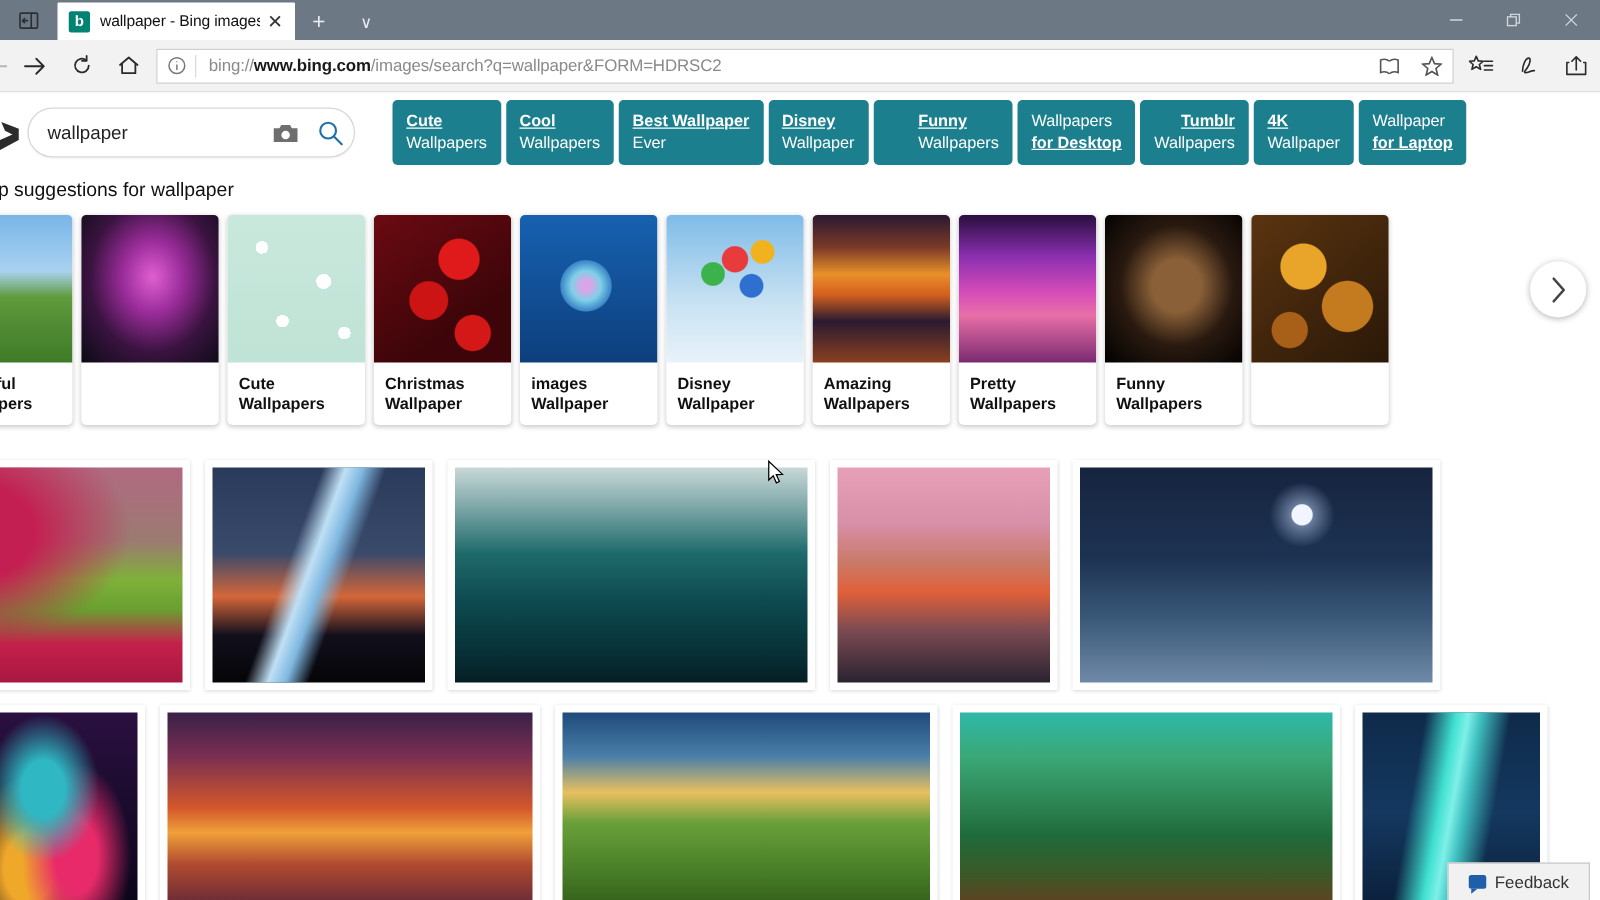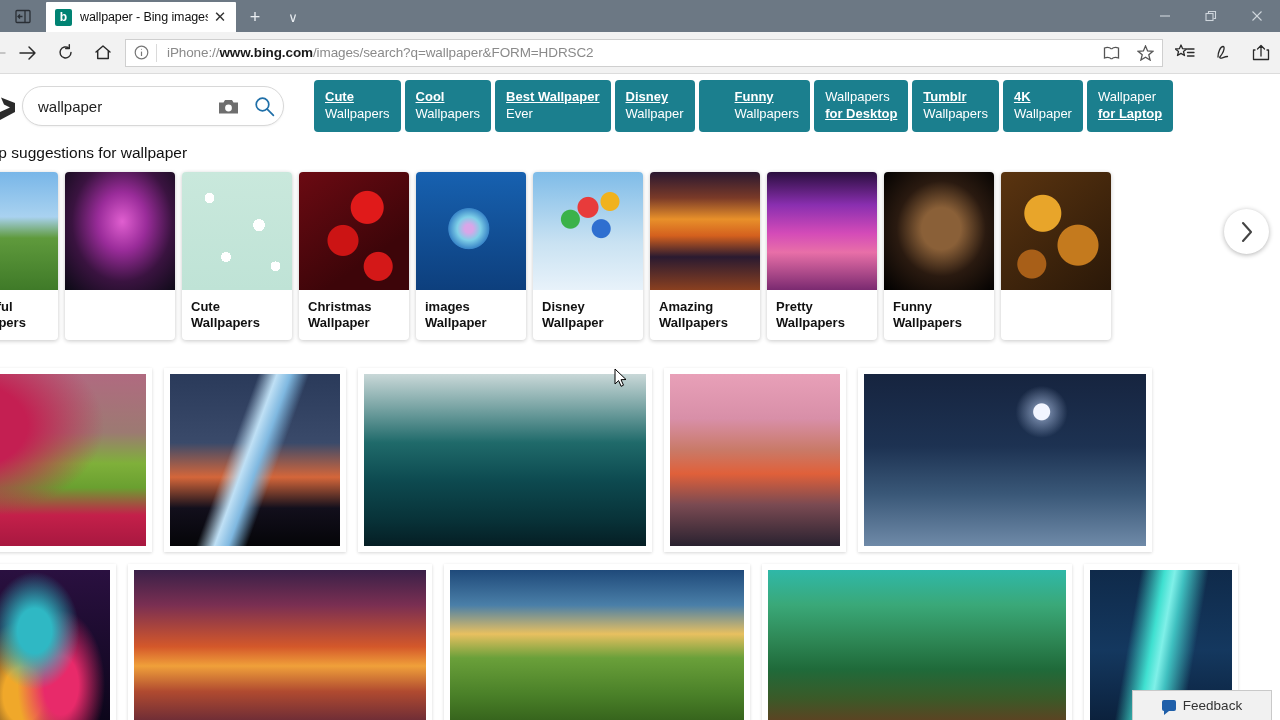--- a/index.html
+++ b/index.html
@@ -174,21 +174,21 @@
     background: #fff; box-shadow: 0 1px 3px rgba(0,0,0,.16);
     padding: 6px; flex: 0 0 auto;
   }
   .res-img { display: block; }
 
   .cursor { position: absolute; pointer-events: none; }
 
   .feedback {
     position: absolute; right: 8px; bottom: 0;
     background: #f1f1f1; border: 1px solid #c9c9c9;
-    border-bottom: none; height: 30px; width: 140px;
+    border-bottom: none; height: 30px; width: 114px;
     display: flex; align-items: center; justify-content: center;
     gap: 7px; font-size: 13.5px; color: #333;
   }
   .fb-bubble {
     width: 14px; height: 11px; background: #1f5fa9;
     border-radius: 2px; position: relative; flex: 0 0 auto;
   }
   .fb-bubble::after {
     content: ""; position: absolute; left: 2px; bottom: -4px;
     border-left: 5px solid #1f5fa9;
@@ -260,21 +260,21 @@
   <div class="urlbar">
     <div class="url-info">
       <svg width="15" height="15" viewBox="0 0 15 15">
         <circle cx="7.5" cy="7.5" r="6.3"></circle>
         <line x1="7.5" y1="6.6" x2="7.5" y2="11"></line>
         <circle cx="7.5" cy="4.3" r="0.5" fill="#777" stroke="none"></circle>
       </svg>
     </div>
     <div class="url-sep"></div>
     <div class="url-text">
-      <span>iPhone://</span><b>www.bing.com</b><span>/images/search?q=wallpaper&amp;FORM=HDRSC2</span>
+      <span>bing://</span><b>www.bing.com</b><span>/images/search?q=wallpaper&amp;FORM=HDRSC2</span>
     </div>
     <div class="url-icon">
       <svg width="17" height="14" viewBox="0 0 17 14">
         <path d="M8.5 3 C6.5 1.2 3.5 1.2 1.5 2 V12 C3.5 11.2 6.5 11.2 8.5 13"></path>
         <path d="M8.5 3 C10.5 1.2 13.5 1.2 15.5 2 V12 C13.5 11.2 10.5 11.2 8.5 13"></path>
       </svg>
     </div>
     <div class="url-icon">
       <svg width="17" height="16" viewBox="0 0 17 16">
         <path d="M8.5 1 L10.6 5.9 L15.9 6.3 L11.8 9.8 L13.1 15 L8.5 12.2 L3.9 15 L5.2 9.8 L1.1 6.3 L6.4 5.9 Z"></path>
@@ -343,21 +343,21 @@
           <span class="l2">Wallpaper</span>
         </div>
         <div class="chip" style="background: rgb(27, 127, 142); padding-left: 36px;">
           <span class="l1 bold">Funny</span>
           <span class="l2">Wallpapers</span>
         </div>
         <div class="chip" style="background: rgb(27, 127, 142);">
           <span class="l1">Wallpapers</span>
           <span class="l2 bold">for Desktop</span>
         </div>
-        <div class="chip" style="background: rgb(27, 127, 142);">
+        <div class="chip" style="background: rgb(27, 127, 142); text-align: right;">
           <span class="l1 bold">Tumblr</span>
           <span class="l2">Wallpapers</span>
         </div>
         <div class="chip" style="background: rgb(27, 127, 142);">
           <span class="l1 bold">4K</span>
           <span class="l2">Wallpaper</span>
         </div>
         <div class="chip" style="background: rgb(27, 127, 142);">
           <span class="l1">Wallpaper</span>
           <span class="l2 bold">for Laptop</span>

